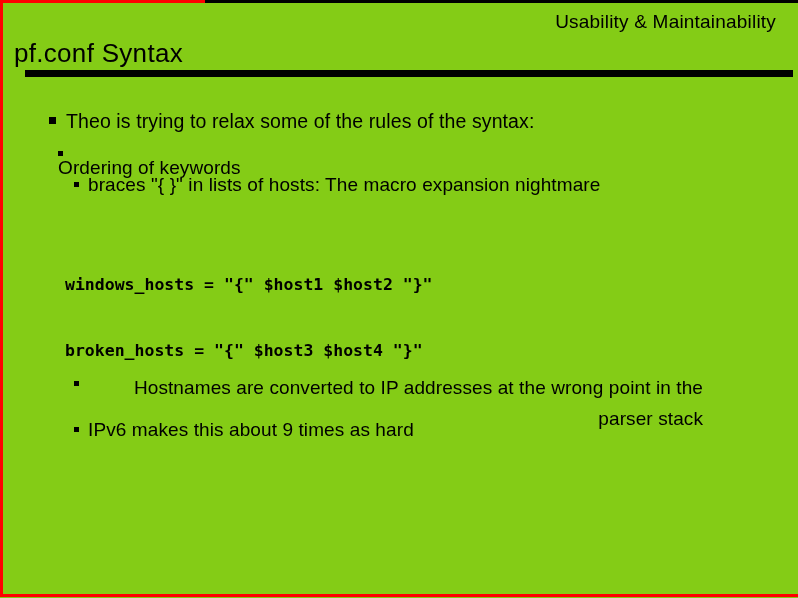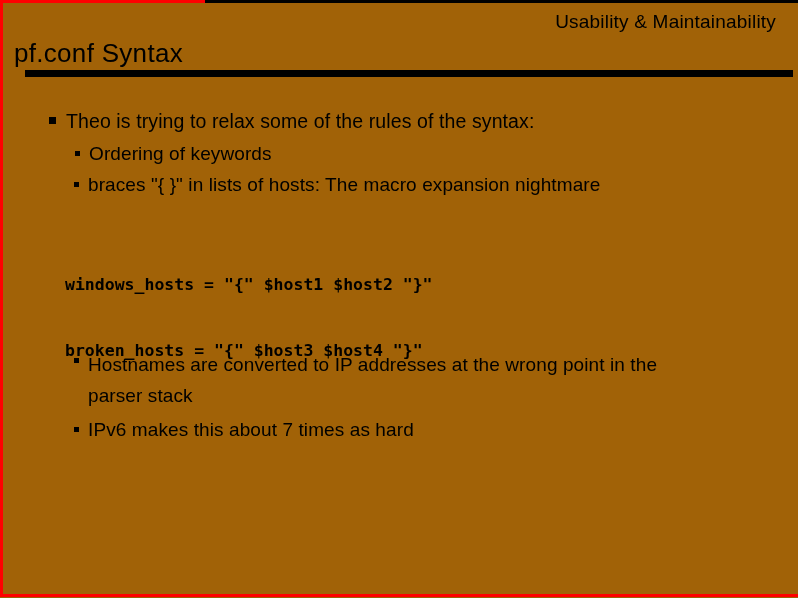--- a/index.html
+++ b/index.html
@@ -4,21 +4,21 @@
 <style>
   html, body {
     margin: 0;
     padding: 0;
     background: #ffffff;
   }
   .slide {
     position: relative;
     width: 798px;
     height: 598px;
-    background: #a16207;
+    background: #84cc16;
     overflow: hidden;
     font-family: "Liberation Sans", sans-serif;
     color: #000000;
   }
   
   .border-left {
     position: absolute;
     left: 0; top: 0;
     width: 3px; height: 595px;
     background: #ff0000;
@@ -102,24 +102,24 @@
     font-family: "DejaVu Sans Mono", "Liberation Mono", monospace;
     font-weight: bold;
     font-size: 16.5px;
     line-height: 22px;
     white-space: pre;
   }
   .code-line {
     white-space: pre;
   }
   .pos-b1  { left: 49px; top: 109px; }
-  .pos-s1a { left: 75px; top: 142px; }
+  .pos-s1a { left: 58px; top: 142px; flex-direction: column; }
   .pos-s1b { left: 74px; top: 173px; }
   .pos-b2  { left: 47px; top: 325px; }
-  .pos-s2a { left: 74px; top: 349px; }
+  .pos-s2a { left: 74px; top: 372px; text-align: right; }
   .pos-s2b { left: 74px; top: 418px; }
 </style>
 </head>
 <body>
 
 <div class="slide">
 
   <div class="border-left"></div>
   <div class="border-top-red"></div>
   <div class="border-top-black"></div>
@@ -152,16 +152,16 @@
   </div>
 
 
   <div class="row pos-s2a">
     <span class="sq2"></span>
     <span class="stext-wrap">Hostnames are converted to IP addresses at the wrong point in the parser stack</span>
   </div>
 
   <div class="row pos-s2b">
     <span class="sq2"></span>
-    <span class="stext">IPv6 makes this about 7 times as hard</span>
+    <span class="stext">IPv6 makes this about 9 times as hard</span>
   </div>
 
 </div>
 
 </body></html>

